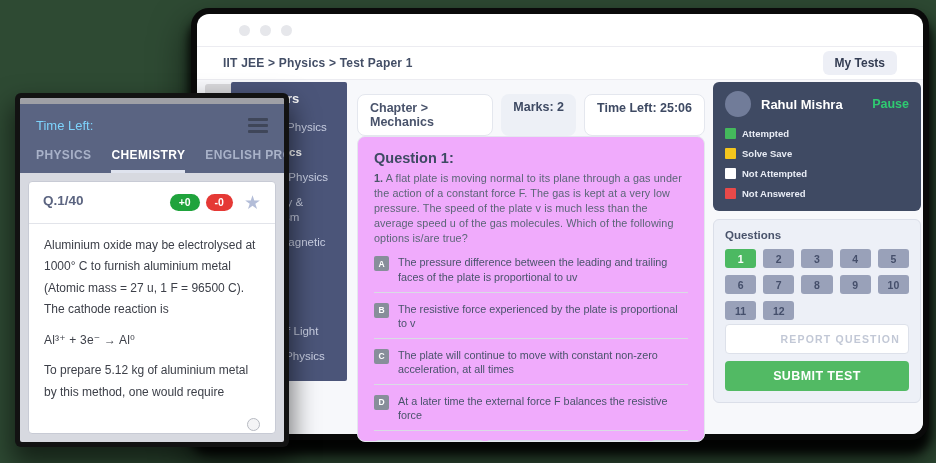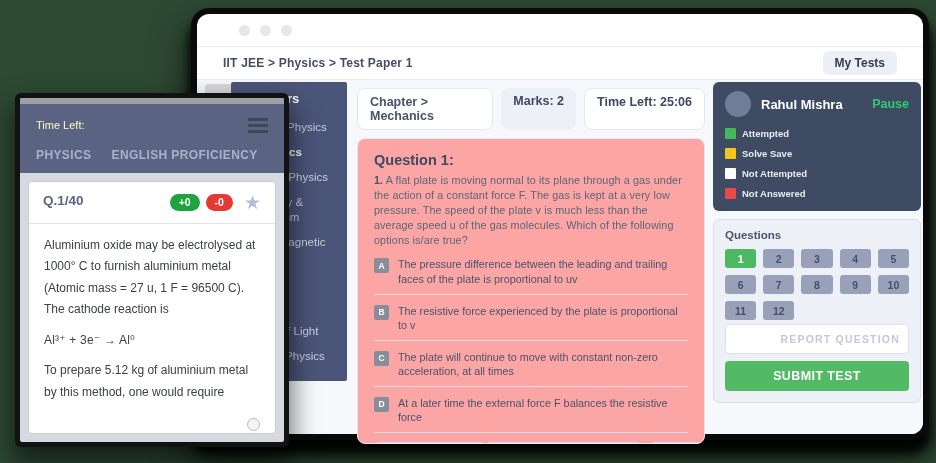--- a/index.html
+++ b/index.html
@@ -22,27 +22,27 @@
   .breadcrumb{font-size:12px;font-weight:600;color:#434e66;letter-spacing:.2px;}
   .my-tests{margin-left:auto;background:#edeff6;border-radius:6px;padding:5px 12px;font-size:12px;font-weight:700;color:#333c52;cursor:pointer;}
   .content{position:relative;height:354px;background:#f7f8fb;border-radius:0 0 12px 12px;}
   .partial-chip{position:absolute;left:8px;top:4px;width:38px;height:16px;background:#d8d8db;border-radius:3px;}
   
   .sidebar{position:absolute;left:34px;top:2px;width:116px;background:#4b5579;color:#c9cfe2;padding:6px 0 12px;border-radius:2px;}
   .sb-title{padding:3px 12px 9px;color:#fff;font-size:13px;font-weight:700;}
   .sb-item{padding:5px 12px;font-size:11.5px;line-height:1.3;cursor:pointer;}
   .sb-item.active{color:#fff;font-weight:700;}
   
-  .main{position:absolute;left:160px;top:8px;width:348px;}
+  .main{position:absolute;left:160px;top:14px;width:348px;}
   .toprow{display:flex;gap:8px;}
   .chapter-card{flex:1;background:#fff;border:1px solid #e4e7ee;border-radius:8px;padding:6px 12px;font-size:12.5px;font-weight:600;color:#49536b;}
   .chip{border-radius:8px;padding:6px 12px;font-size:12.5px;font-weight:700;color:#3e4a63;white-space:nowrap;}
   .chip.gray{background:#edf0f6;}
   .chip.white{background:#fff;border:1px solid #e4e7ee;}
-  .qcard{margin-top:8px;background:#fca5a5;border:1px solid #e4e7ee;border-radius:8px;padding:13px 16px 11px;height:306px;box-sizing:border-box;overflow:hidden;}
+  .qcard{background:#f0abfc;border:1px solid #e4e7ee;border-radius:8px;padding:13px 16px 11px;height:306px;box-sizing:border-box;overflow:hidden;}
   .qheading{font-size:14.5px;font-weight:800;color:#3e4a63;margin-bottom:5px;}
   .qtext{font-size:10.8px;color:#5b6577;line-height:1.38;letter-spacing:.1px;}
   .qtext b{color:#4a5468;}
   .opts{margin-top:10px;}
   .opt{display:flex;gap:9px;padding-bottom:7px;border-bottom:1px solid #d9dce4;margin-bottom:9px;cursor:pointer;}
   .opt-letter{width:15px;height:15px;flex:none;background:#878e9a;color:#fff;font-size:8.5px;font-weight:800;border-radius:2px;display:grid;place-items:center;margin-top:1px;}
   .opt-text{font-size:10.8px;color:#49536b;line-height:1.35;}
   .footer-row{display:flex;margin-top:8px;align-items:center;}
   .btn{background:#d6dbe8;border-radius:5px;padding:8px 12px;font-size:11.5px;font-weight:700;color:#3e4a63;cursor:pointer;white-space:nowrap;}
   .footer-right{margin-left:auto;display:flex;gap:8px;}
@@ -66,21 +66,21 @@
   .submit-btn{margin-top:7px;border-radius:4px;padding:8px;text-align:center;font-size:12.5px;font-weight:800;letter-spacing:.4px;color:#fff;cursor:pointer;}
   
   .phone{
     position:absolute;left:20px;top:98px;width:264px;height:344px;z-index:5;
     background:#d7d9e0;border-radius:2px;overflow:hidden;display:flex;flex-direction:column;
     box-shadow:0 0 0 5px #121212,0 14px 26px 8px rgba(0,0,0,.55);
   }
   .statusbar{height:6px;background:#9fa0a6;flex:none;}
   .pheader{background:#5a6482;padding:10px 16px 0;flex:none;}
   .trow{display:flex;align-items:center;gap:8px;}
-  .tl-label{font-size:11px;color:#fef9c3;}
+  .tl-label{font-size:13px;color:#7dd3fc;}
   .tl-value{font-size:19px;font-weight:800;color:#fff;letter-spacing:1px;}
   .burger{margin-left:auto;display:flex;flex-direction:column;gap:3.5px;cursor:pointer;padding:4px 0;}
   .burger span{display:block;width:20px;height:2.5px;background:#3f4659;border-radius:1px;}
   .ptabs{margin-top:11px;display:flex;gap:20px;}
   .ptab{font-size:12px;font-weight:800;letter-spacing:.4px;color:#a9b2c9;padding-bottom:8px;white-space:nowrap;cursor:pointer;border-bottom:3px solid transparent;}
   .ptab.active{color:#fff;border-bottom-color:#dfe3ee;}
   .pbody{flex:1;padding:8px;min-height:0;}
   .pcard{background:#fff;border:1px solid #c8cbd5;border-radius:4px;height:100%;box-sizing:border-box;overflow:hidden;}
   .pqrow{display:flex;align-items:flex-start;padding:11px 14px;border-bottom:1px solid #e2e4ea;}
   .pqnum{font-size:13.5px;font-weight:600;color:#5b6480;}
@@ -216,20 +216,21 @@
     <div class="trow">
       <div class="tl-label">Time Left:</div>
       <div class="burger">
           <span></span>
           <span></span>
           <span></span>
         </div>
     </div>
     <div class="ptabs">
       <div class="ptab">PHYSICS</div>
+      <div class="ptab active">CHEMISTRY</div>
       <div class="ptab">ENGLISH PROFICIENCY</div>
     </div>
   </div>
   <div class="pbody">
     <div class="pcard">
       <div class="pqrow">
         <div class="pqnum">Q.1/40</div>
         <div class="badges">
           <div class="pill" style="background-color: rgb(31, 163, 60);">+0</div>
           <div class="pill" style="background-color: rgb(229, 57, 53);">-0</div>

